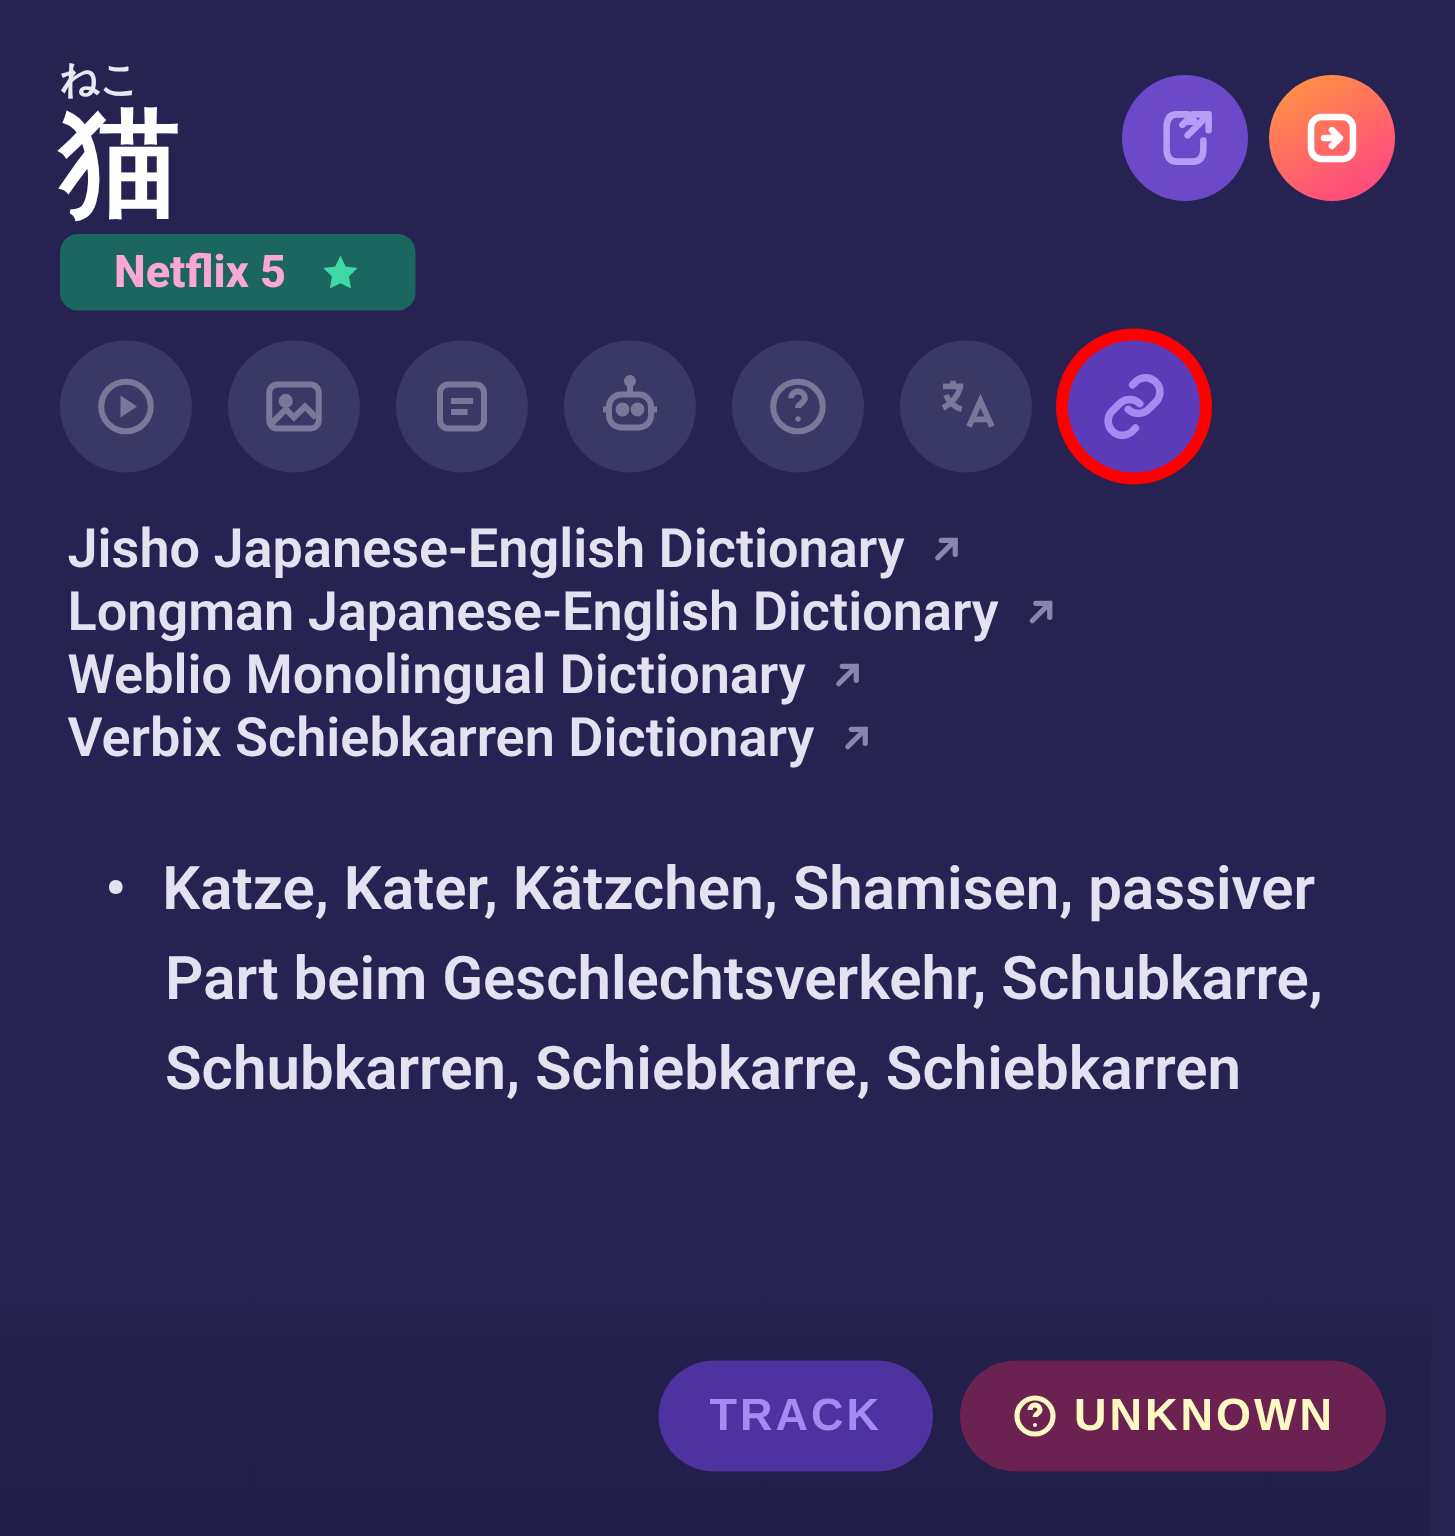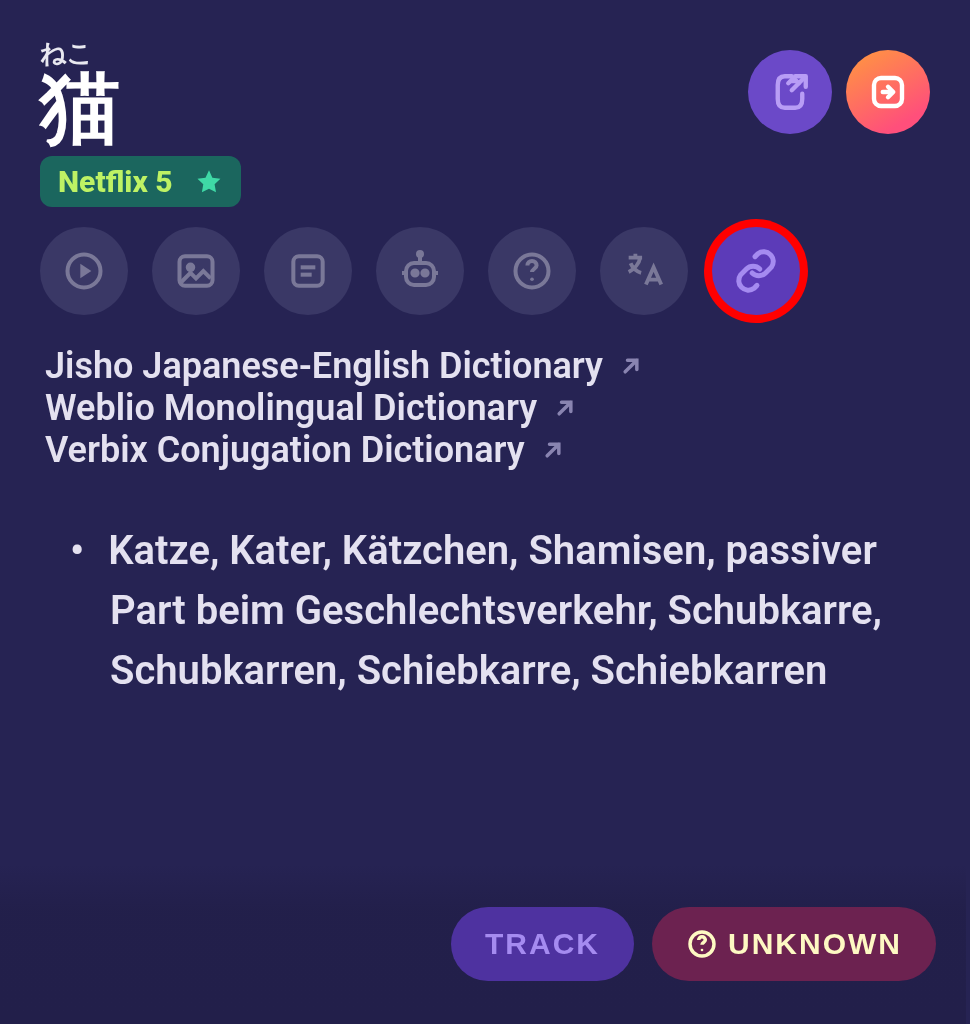--- a/index.html
+++ b/index.html
@@ -62,24 +62,24 @@
 
   .tag-row {
     padding: 8px 40px 0 40px;
   }
 
   .tag {
     display: inline-flex;
     align-items: center;
     gap: 22px;
     background: #1b665e;
-    color: #bef264;
+    color: #f9a8d4;
     font-weight: 800;
     font-size: 30px;
-    padding: 8px 18px;
+    padding: 8px 36px;
     border-radius: 12px;
   }
 
   .tag svg { display: block; }
 
   .toolbar {
     padding: 20px 40px 0 40px;
     display: flex;
     gap: 24px;
     flex-wrap: wrap;
@@ -148,21 +148,21 @@
   }
 
   .definitions li {
     padding-left: 40px;
   }
 
   .footer {
     position: absolute;
     bottom: 0;
     left: 0;
-    right: 4px;
+    right: 16px;
     height: 160px;
     background: linear-gradient(to bottom, rgba(38,35,83,0) 0%, rgba(34,31,74,0.95) 30%, #221f4a 100%);
     display: flex;
     align-items: center;
     justify-content: flex-end;
     gap: 18px;
     padding: 0 30px;
   }
 
   .pill-btn {
@@ -275,36 +275,44 @@
     <svg width="46" height="46" viewBox="0 0 24 24" fill="none" stroke="currentColor" stroke-width="2.6" stroke-linecap="round">
         <path d="M10 13a5 5 0 007 0l3-3a5 5 0 00-7-7l-1.5 1.5"></path>
         <path d="M14 11a5 5 0 00-7 0l-3 3a5 5 0 007 7l1.5-1.5"></path>
       </svg>
   </button>
 </div>
 
 <div class="links">
   <a class="dict-link">
     <span>Jisho Japanese-English Dictionary</span>
+    <span class="arrow">
+      <svg width="28" height="28" viewBox="0 0 24 24" fill="none" stroke="currentColor" stroke-width="3" stroke-linecap="round">
+          <path d="M7 17L17 7M9 7h8v8"></path>
+        </svg>
+    </span>
+  </a>
+  <a class="dict-link">
+    <span>Longman Japanese-English Dictionary</span>
     <span class="arrow">
       <svg width="28" height="28" viewBox="0 0 24 24" fill="none" stroke="currentColor" stroke-width="3" stroke-linecap="round">
           <path d="M7 17L17 7M9 7h8v8"></path>
         </svg>
     </span>
   </a>
   <a class="dict-link">
     <span>Weblio Monolingual Dictionary</span>
     <span class="arrow">
       <svg width="28" height="28" viewBox="0 0 24 24" fill="none" stroke="currentColor" stroke-width="3" stroke-linecap="round">
           <path d="M7 17L17 7M9 7h8v8"></path>
         </svg>
     </span>
   </a>
   <a class="dict-link">
-    <span>Verbix Conjugation Dictionary</span>
+    <span>Verbix Schiebkarren Dictionary</span>
     <span class="arrow">
       <svg width="28" height="28" viewBox="0 0 24 24" fill="none" stroke="currentColor" stroke-width="3" stroke-linecap="round">
           <path d="M7 17L17 7M9 7h8v8"></path>
         </svg>
     </span>
   </a>
 </div>
 
 <div class="definitions">
   <ul>

